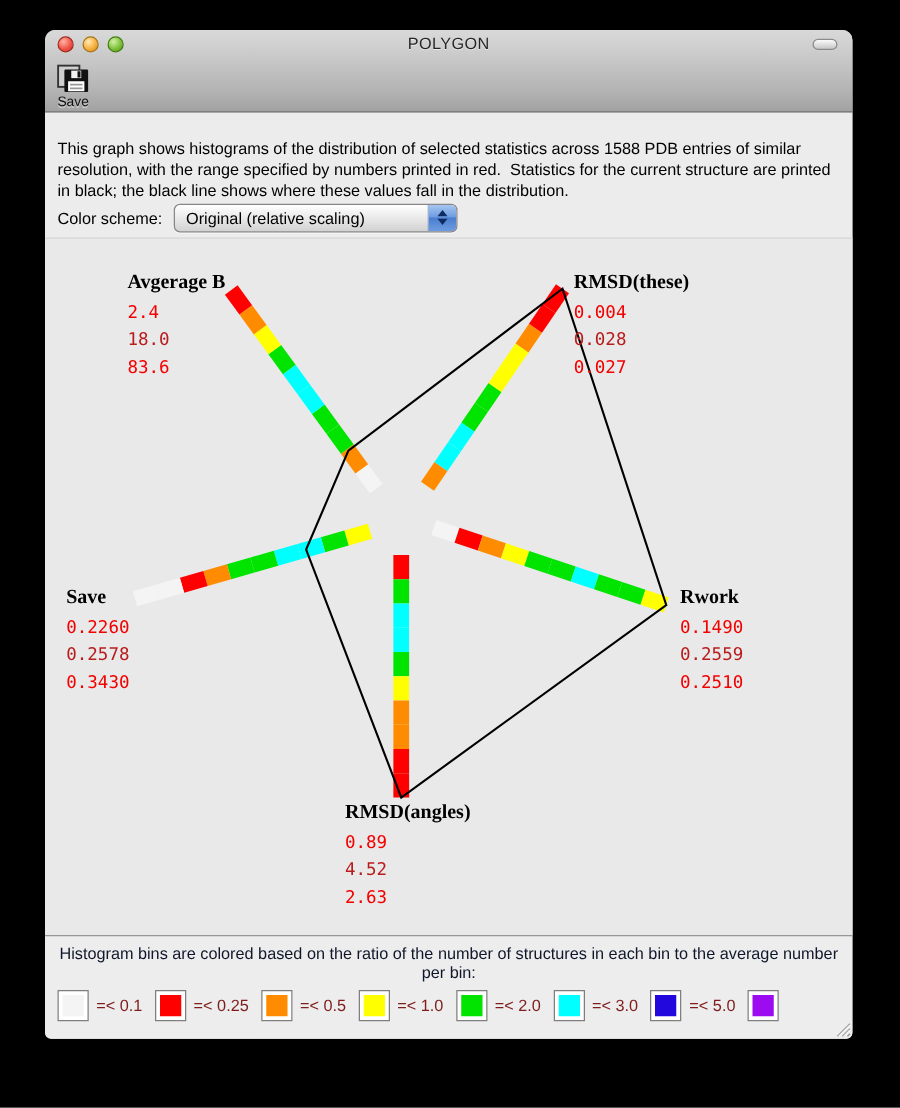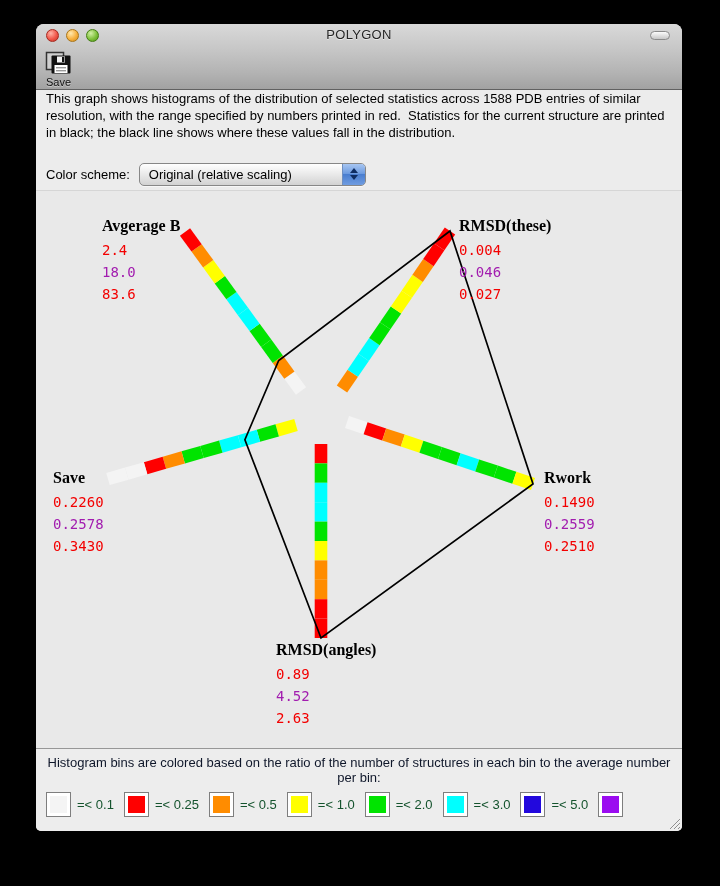--- a/index.html
+++ b/index.html
@@ -36,21 +36,21 @@
     border-radius:5px; border:1px solid #8b8b8b;
     background:linear-gradient(#fbfbfb,#c7c7c7);
   }
   .toolbar { height:44px; padding-left:9px; display:flex; align-items:flex-start; }
   .toolbtn { display:flex; flex-direction:column; align-items:center; cursor:default; padding-top:3px; }
   .toolbtn svg { display:block; }
   .toolbtn .tlabel { font-size:11px; color:#111; margin-top:1px; text-shadow:0 1px 0 rgba(255,255,255,.4); }
 
   
   .desc {
-    padding:0 10px 0 10px; height:68px;
+    padding:20px 10px 0 10px; height:68px;
     font-size:13px; line-height:17px; color:#000; white-space:pre-wrap;
     background:#ececec;
   }
   .scheme-row { height:32px; display:flex; align-items:center; padding-left:10px; background:#ececec; }
   .scheme-label { font-size:13px; color:#000; margin-right:9px; }
   .popup {
     position:relative; width:227px; height:23px;
     border:1px solid #878787; border-radius:5px;
     background:linear-gradient(#ffffff,#e9e9e9 50%,#d2d2d2);
     box-shadow:0 1px 0 rgba(255,255,255,.6);
@@ -63,39 +63,39 @@
     display:flex; flex-direction:column; align-items:center; justify-content:center; gap:2px;
   }
   .arr-up { width:0; height:0; border-left:4px solid transparent; border-right:4px solid transparent; border-bottom:5px solid #0e2c62; }
   .arr-dn { width:0; height:0; border-left:4px solid transparent; border-right:4px solid transparent; border-top:5px solid #0e2c62; }
 
   
   .plot { position:relative; width:648px; height:558px; background:#e9e9e9; border-top:1px solid #d6d6d6; }
   .plot svg { position:absolute; left:0; top:0; }
   .axis-block { position:absolute; }
   .axis-name { font-family:"Liberation Serif", serif; font-weight:bold; font-size:16px; color:#000; margin-bottom:4px; }
-  .axis-val { font-family:"DejaVu Sans Mono", monospace; font-size:14px; line-height:22px; color:#a21caf; }
+  .axis-val { font-family:"DejaVu Sans Mono", monospace; font-size:14px; line-height:22px; color:#b91c1c; }
   .axis-val.vred { color:#f30000; }
   .ab-avgb   { left:66px;  top:26px; }
   .ab-bonds  { left:423px; top:26px; }
   .ab-rfree  { left:17px;  top:278px; }
   .ab-rwork  { left:508px; top:278px; }
   .ab-angles { left:240px; top:450px; }
 
   
   .legendpanel { height:84px; background:#ededed; border-top:1px solid #979797; padding:6px 10px 0 10px; position:relative; }
   .legend-text { font-size:13px; line-height:15px; color:#0f172a; white-space:pre-wrap;text-align:center; }
   .bins { display:flex; align-items:center; margin-top:7px; }
   .bin { display:inline-flex; align-items:center; }
   .swatch {
     width:25px; height:25px; border:1px solid #7e7e7e; background:#fff;
     display:inline-flex; align-items:center; justify-content:center; flex:0 0 auto;
   }
   .swatch .fill { width:17px; height:17px; display:inline-block; }
-  .binlabel { font-size:13px; color:#14532d; margin-left:6px; margin-right:10px; white-space:nowrap; }
+  .binlabel { font-size:13px; color:#7f1d1d; margin-left:6px; margin-right:10px; white-space:nowrap; }
 
   .grip { position:absolute; right:1px; bottom:1px; }
 </style>
 </head>
 <body>
 
 <div class="stage">
   <div class="window">
 
     <div class="chrome">
@@ -195,21 +195,21 @@
       <div class="axis-block ab-avgb">
         <div class="axis-name">Avgerage B</div>
         <div class="axis-val vred">2.4</div>
         <div class="axis-val">18.0</div>
         <div class="axis-val vred">83.6</div>
       </div>
 
       <div class="axis-block ab-bonds">
         <div class="axis-name">RMSD(these)</div>
         <div class="axis-val vred">0.004</div>
-        <div class="axis-val">0.046</div>
+        <div class="axis-val">0.028</div>
         <div class="axis-val vred">0.027</div>
       </div>
 
       <div class="axis-block ab-rfree">
         <div class="axis-name">Save</div>
         <div class="axis-val vred">0.2260</div>
         <div class="axis-val">0.2578</div>
         <div class="axis-val vred">0.3430</div>
       </div>
 

